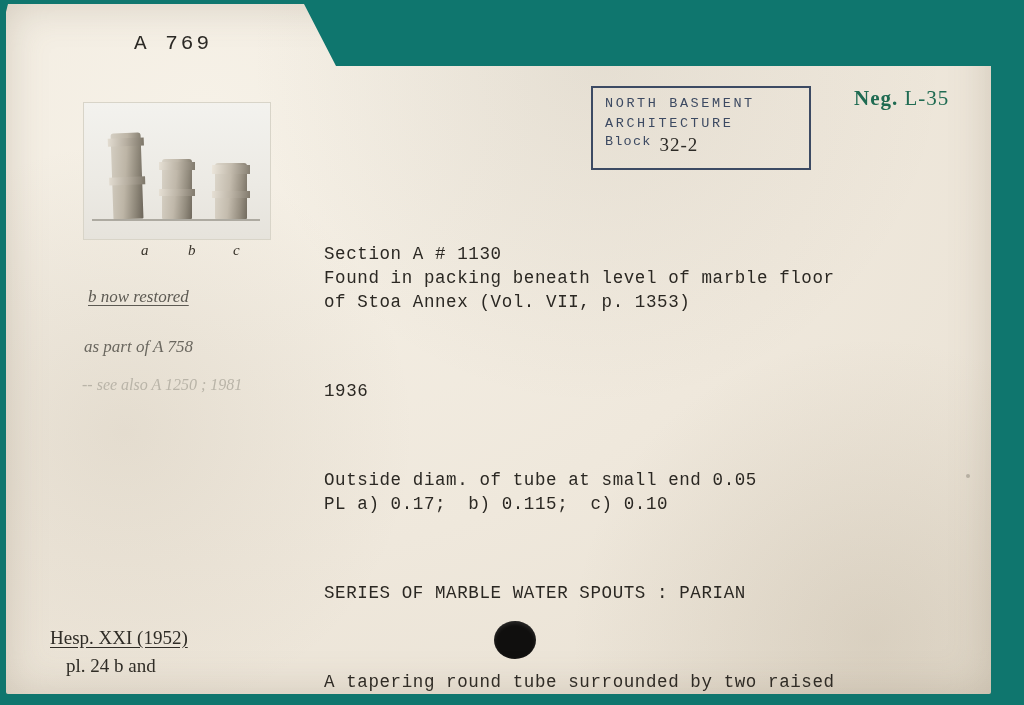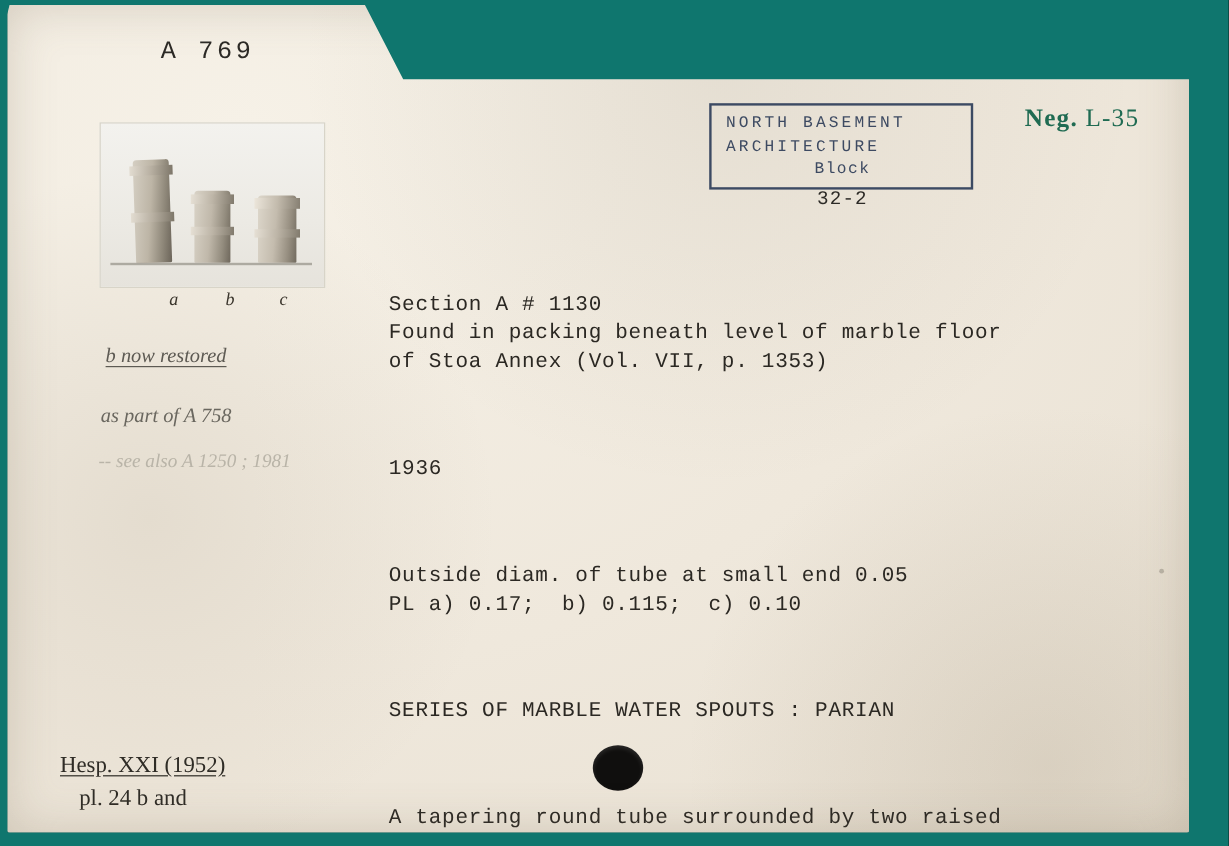--- a/index.html
+++ b/index.html
@@ -200,48 +200,47 @@
   }
   #ref-line-2 { padding-left: 16px; }
   #ref-line-3 { padding-left: 16px; }
 
   
   #stamp-box {
     position: absolute;
     left: 585px;
     top: 82px;
     width: 220px;
-    height: 72px;
+    height: 84px;
     border: 2px solid #3c4a63;
     padding: 6px 10px 0 12px;
     box-sizing: border-box;
   }
   #stamp-box .stamp-line {
     font-family: "Liberation Mono", monospace;
     font-size: 13.5px;
     letter-spacing: 2.6px;
     color: #3d4a62;
     line-height: 1.45;
   }
   #stamp-box .stamp-block-row {
     display: flex;
-    align-items: center;
+    align-items: flex-start;
     gap: 8px;
     margin-top: 1px;
-    flex-direction: column;
   }
   #stamp-box .stamp-block-label {
     font-family: "Liberation Mono", monospace;
     font-size: 13.5px;
     letter-spacing: 1.2px;
     color: #3d4a62;
   }
   #stamp-block-value {
-    font-family: Liberation Mono, monospace;
-    font-size: 16px;
+    font-family: Liberation Serif, serif;
+    font-size: 19px;
     color: #2c2a26;
     letter-spacing: 1px;
   }
 
   
   #neg-number {
     position: absolute;
     left: 848px;
     top: 82px;
     font-family: "Liberation Serif", serif;

